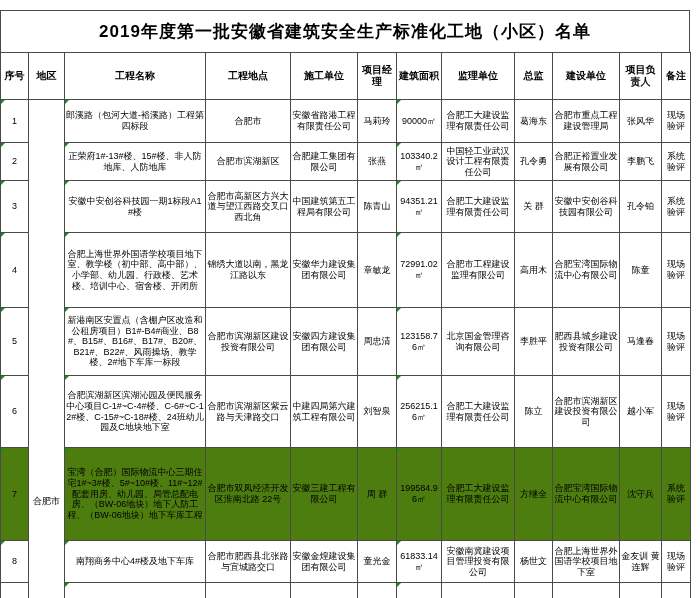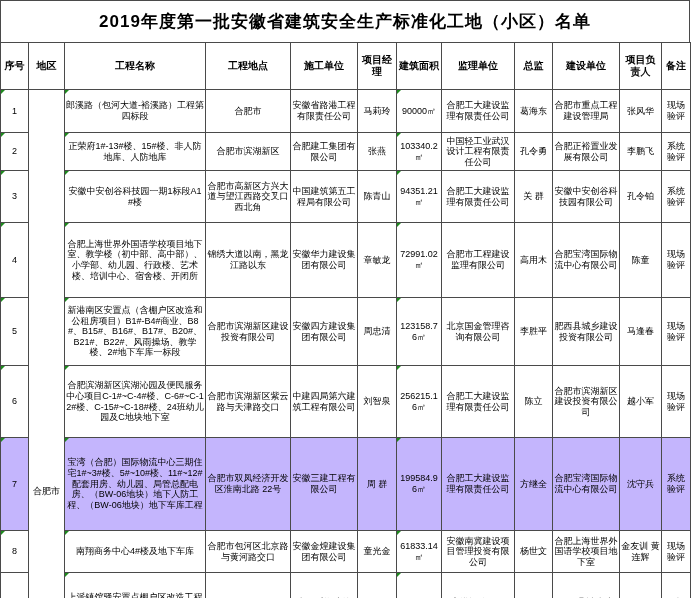--- a/index.html
+++ b/index.html
@@ -8,21 +8,21 @@
     width:700px;height:598px;
     overflow:hidden;
     background:#fff;
     font-family:"Liberation Sans","DejaVu Sans",sans-serif;
     color:#000;
   }
   .title-bar{
     width:688px;height:41px;
     border:1px solid #4a4a4a;border-bottom:none;
     display:flex;align-items:center;justify-content:center;
-    font-size:17px;font-weight:bold;letter-spacing:1px;
+    font-size:17px;font-weight:bold;letter-spacing:1px;margin-top:10px;
   }
   table{
     table-layout:fixed;
     width:690px;
     border-collapse:collapse;
   }
   col.c0{width:28px}col.c1{width:36px}col.c2{width:141px}col.c3{width:85px}
   col.c4{width:67px}col.c5{width:39px}col.c6{width:45px}col.c7{width:73px}
   col.c8{width:38px}col.c9{width:67px}col.c10{width:42px}col.c11{width:29px}
   th,td{
@@ -36,21 +36,21 @@
   td{font-size:9px;}
   tbody tr:nth-child(1) td{height:42px}
   tbody tr:nth-child(2) td{height:37px}
   tbody tr:nth-child(3) td{height:51px}
   tbody tr:nth-child(4) td{height:74px}
   tbody tr:nth-child(5) td{height:67px}
   tbody tr:nth-child(6) td{height:71px}
   tbody tr:nth-child(7) td{height:92px}
   tbody tr:nth-child(8) td{height:41px}
   tbody tr:nth-child(9) td{height:59px}
-  tr.hl td{background:#c4b5fd;}
+  tr.hl td{background:#4d7c0f;}
   td.region-cell{
     vertical-align:bottom;
     padding-bottom:135px;
     background:#fff;
   }
   .tri{position:relative;}
   .tri::before{
     content:"";position:absolute;top:0;left:0;
     border-top:4px solid #1e8a1e;border-right:4px solid transparent;
     width:0;height:0;
@@ -181,21 +181,21 @@
           <td class="tri">199584.96㎡</td>
           <td>合肥工大建设监理有限责任公司</td>
           <td>方继全</td>
           <td>合肥宝湾国际物流中心有限公司</td>
           <td>沈守兵</td>
           <td>系统验评</td>
         </tr>
         <tr>
           <td class="tri">8</td>
           <td class="tri">南翔商务中心4#楼及地下车库</td>
-          <td>合肥市包河区北京路与黄河路交口</td>
+          <td>合肥市肥西县北张路与宜城路交口</td>
           <td>安徽金煌建设集团有限公司</td>
           <td>童光金</td>
           <td class="tri">61833.14㎡</td>
           <td>安徽南冀建设项目管理投资有限公司</td>
           <td>杨世文</td>
           <td>合肥上海世界外国语学校项目地下室</td>
           <td>金友训 黄连辉</td>
           <td>现场验评</td>
         </tr>
         <tr>

